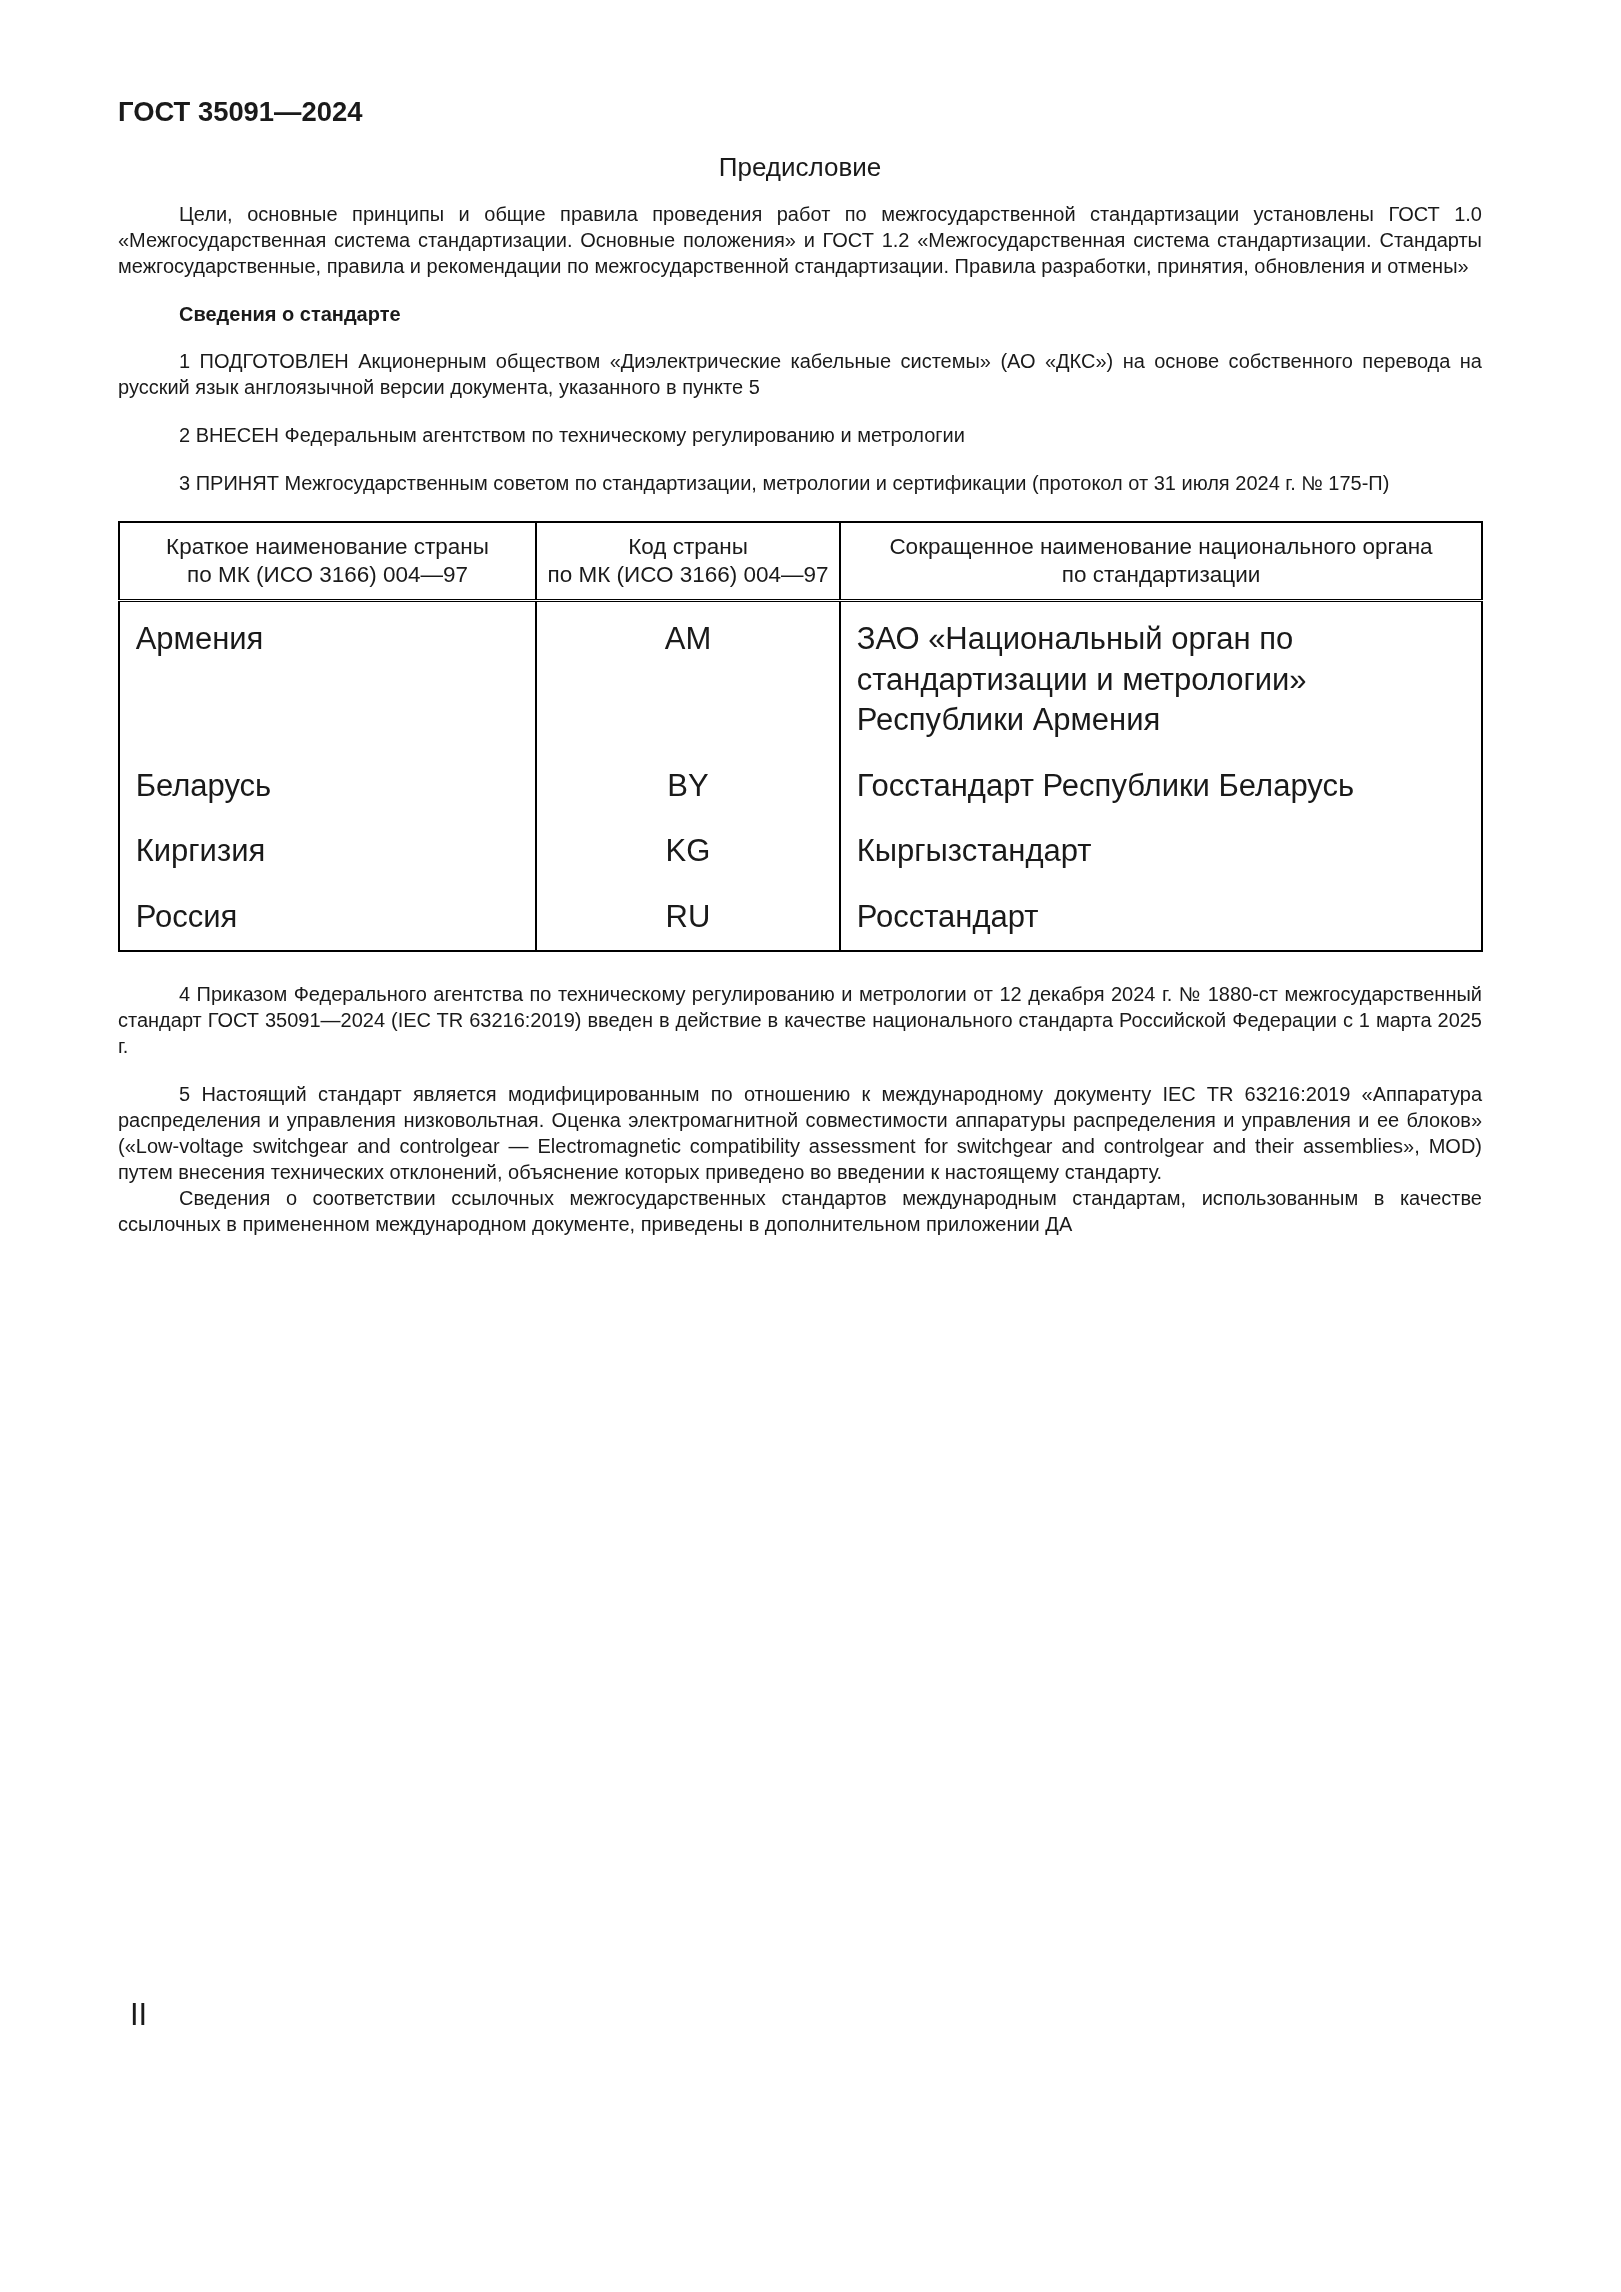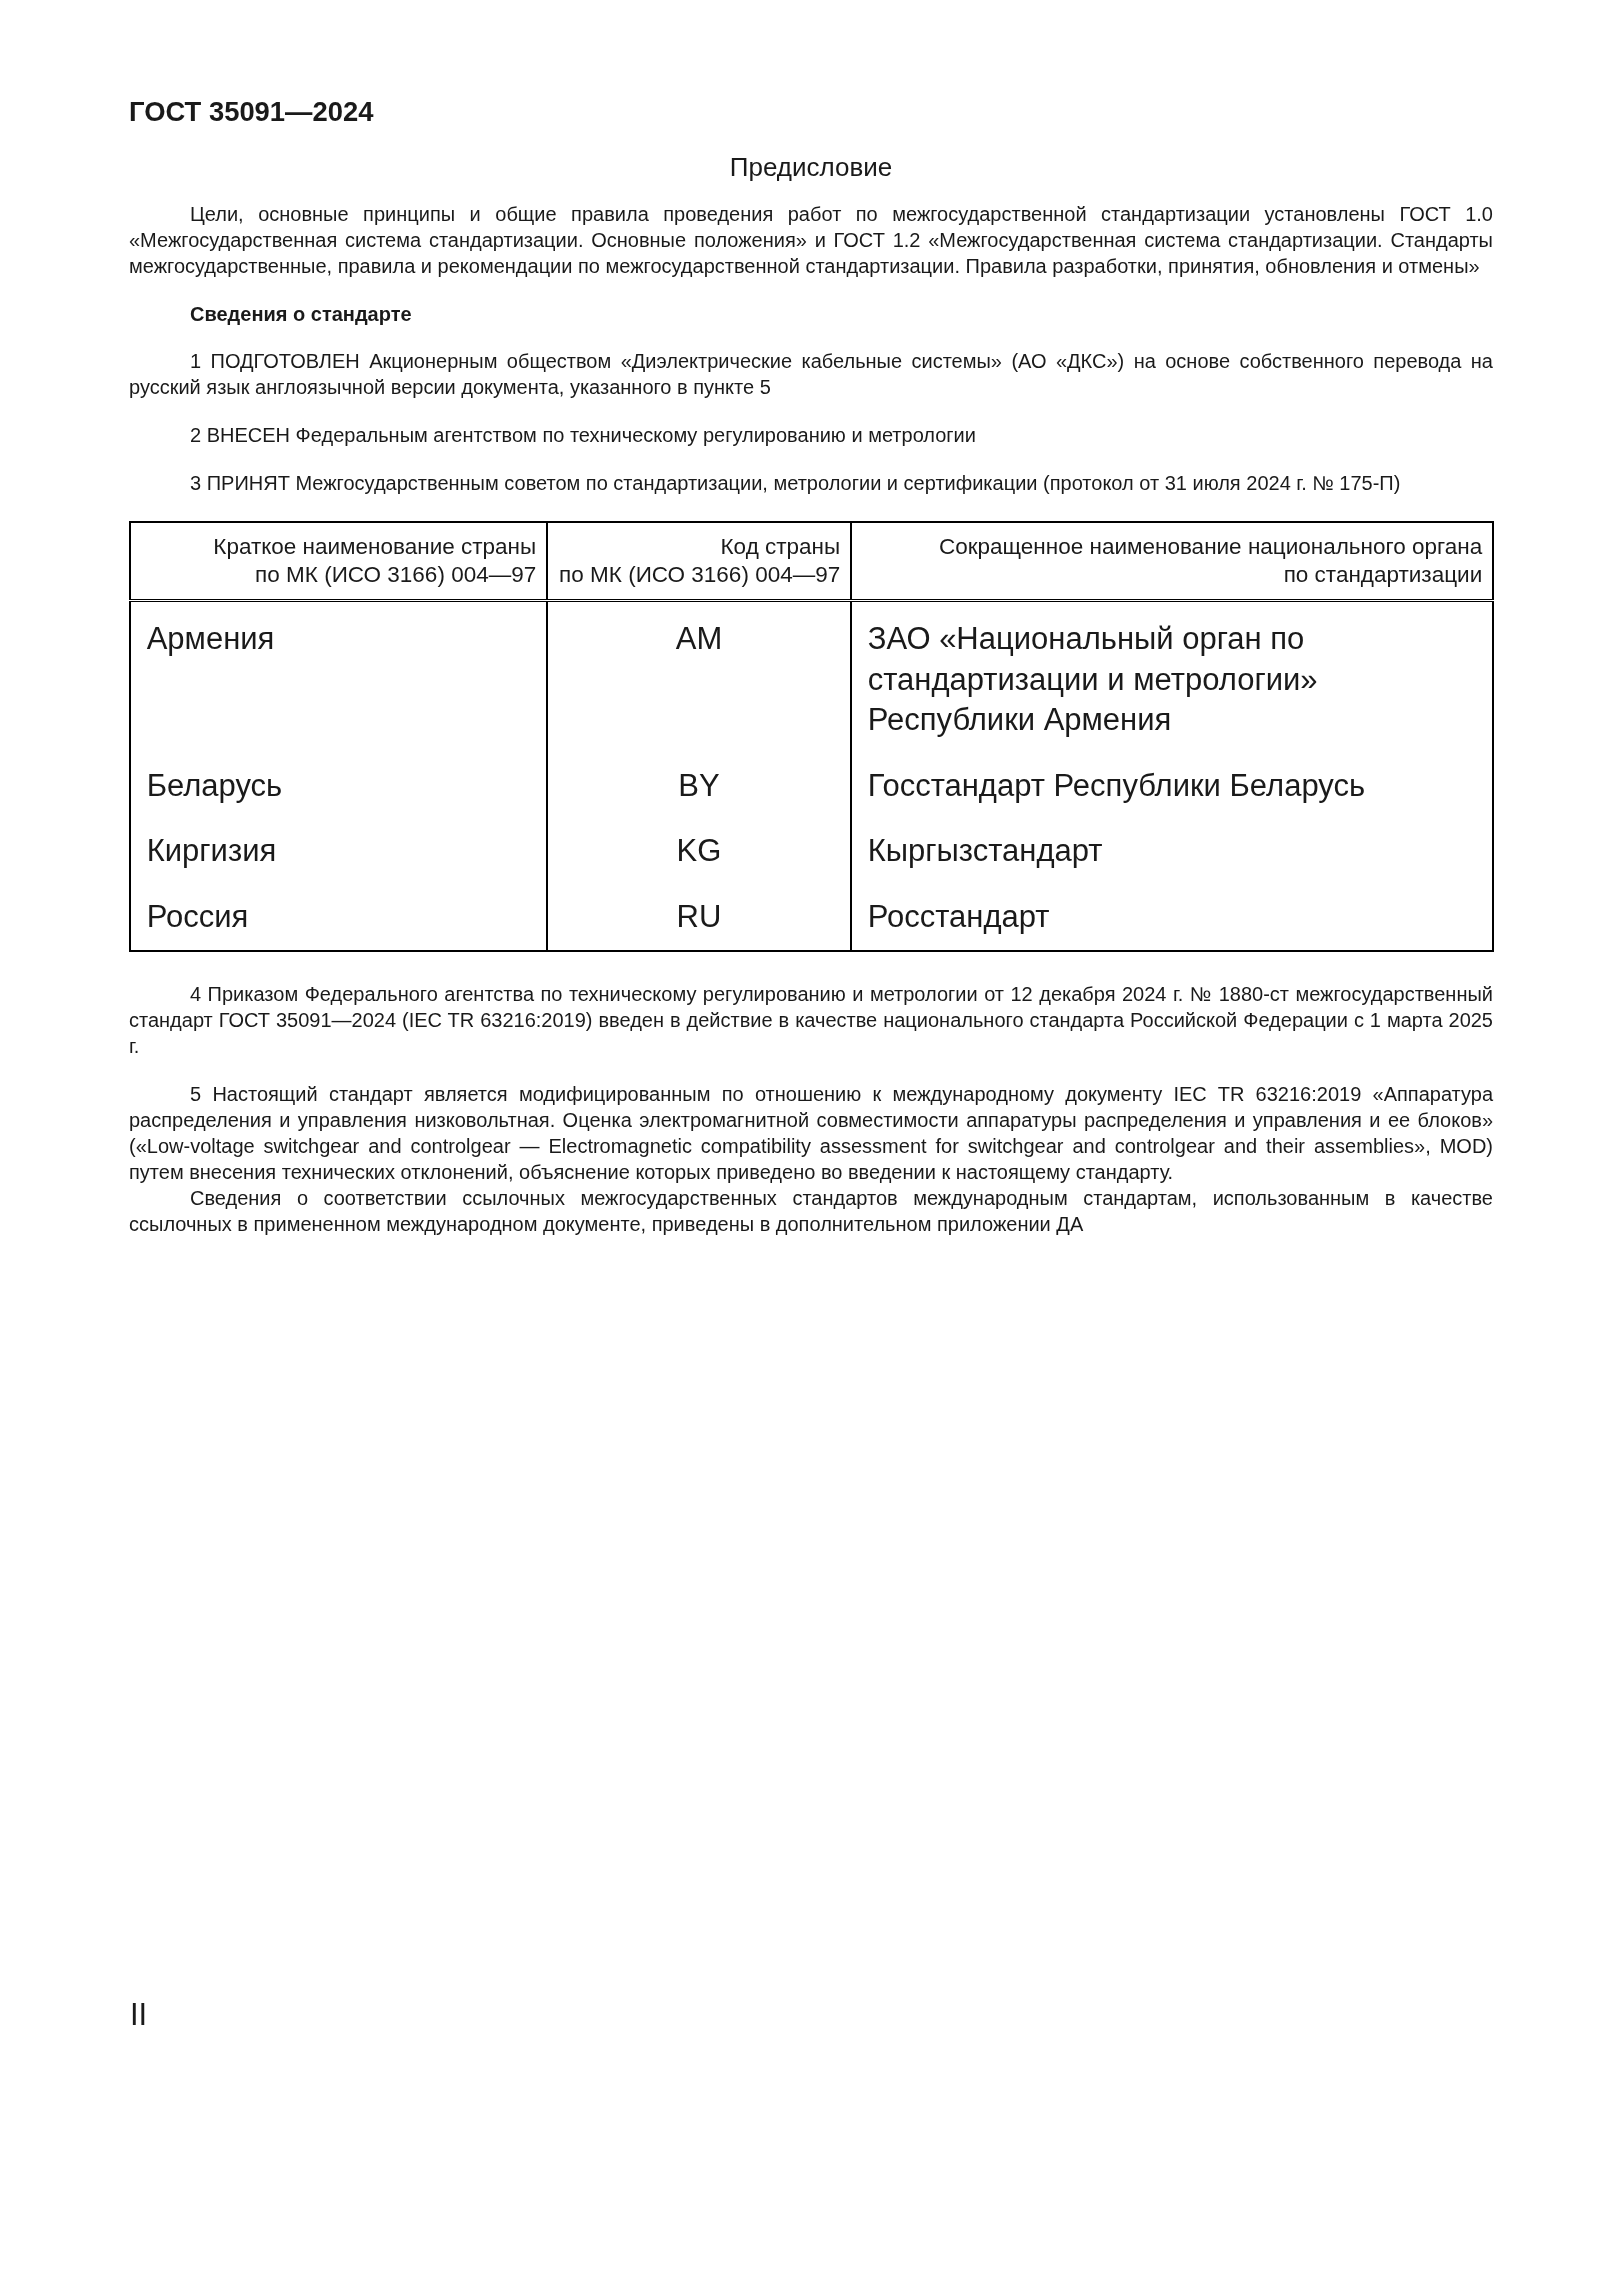--- a/index.html
+++ b/index.html
@@ -11,21 +11,21 @@
     width: 1621px;
     height: 2293px;
     background: #ffffff;
     font-family: "Liberation Sans", sans-serif;
     color: #1a1a1a;
     overflow: hidden;
   }
 
   .content {
     position: absolute;
-    left: 129px;
+    left: 118px;
     top: 96px;
     width: 1364px;
   }
 
   .doc-header {
     font-size: 27.4px;
     font-weight: bold;
     line-height: 1.2;
     margin: 0 0 23.5px 0;
   }
@@ -60,21 +60,21 @@
   col.c1 { width: 417px; }
   col.c2 { width: 304px; }
   col.c3 { width: 642px; }
 
   table.countries th {
     border: 2px solid #000;
     border-bottom: 3.9px double #000;
     font-weight: normal;
     font-size: 22.5px;
     line-height: 1.25;
-    text-align: right;
+    text-align: center;
     vertical-align: middle;
     padding: 9.8px 9.8px;
     white-space: pre-line;
   }
 
   table.countries td {
     border-left: 2px solid #000;
     border-right: 2px solid #000;
     font-size: 31px;
     line-height: 1.3;

